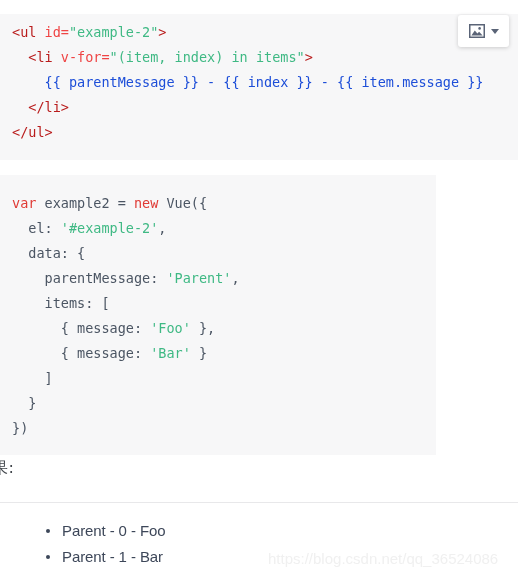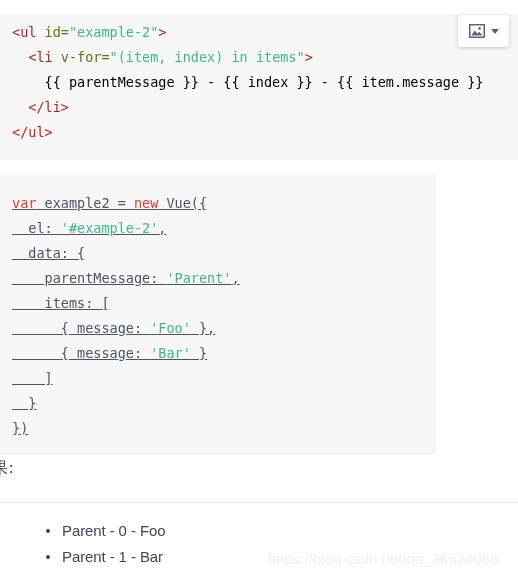--- a/index.html
+++ b/index.html
@@ -43,34 +43,33 @@
     padding: 6px 0 0 12px;
   }
 
   #code-block-2 {
     position: absolute;
     left: 0;
     top: 161px;
     width: 436px;
     height: 280px;
     padding: 16px 0 0 12px;
-    text-decoration: underline;
   }
 
   .code-line {
     display: block;
     height: 25px;
   }
 
   
   .tok-tag      { color: #b91c1c; }
-  .tok-attr     { color: #4d7c0f; }
+  .tok-attr     { color: #ef4444; }
   .tok-string   { color: #3fb984; }
   .tok-keyword  { color: #e03b36; }
-  .tok-plain    { color: #000000; }
+  .tok-plain    { color: #1d4ed8; }
   .tok-punct    { color: #4b5563; }
 
   
   #image-tool {
     position: absolute;
     right: 9px;
     top: 15px;
     width: 51px;
     height: 32px;
     background: #ffffff;

